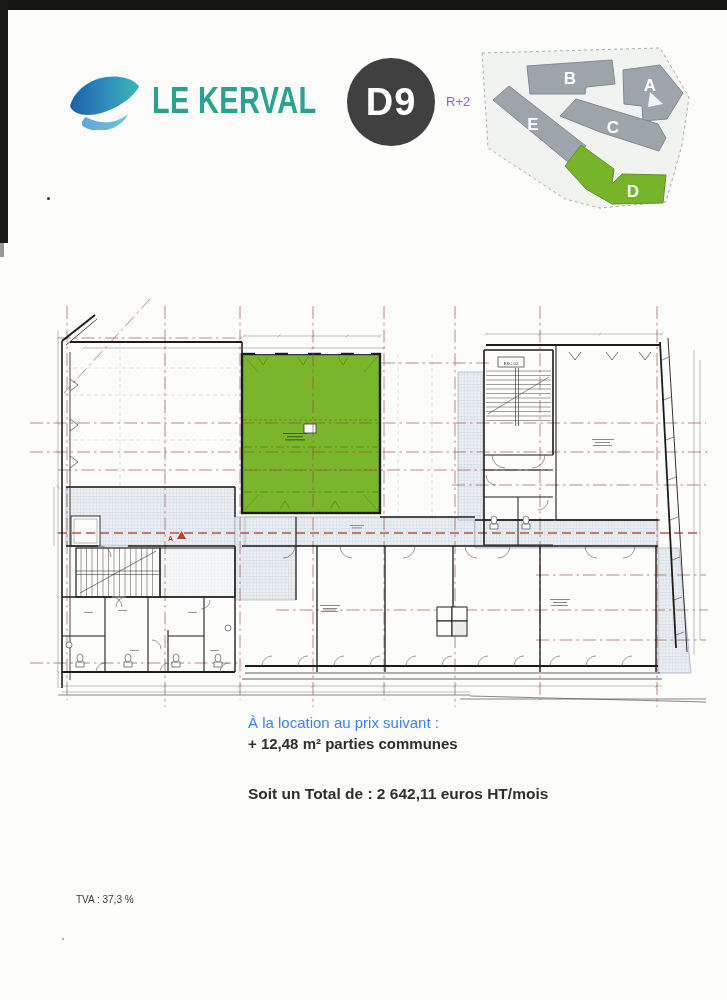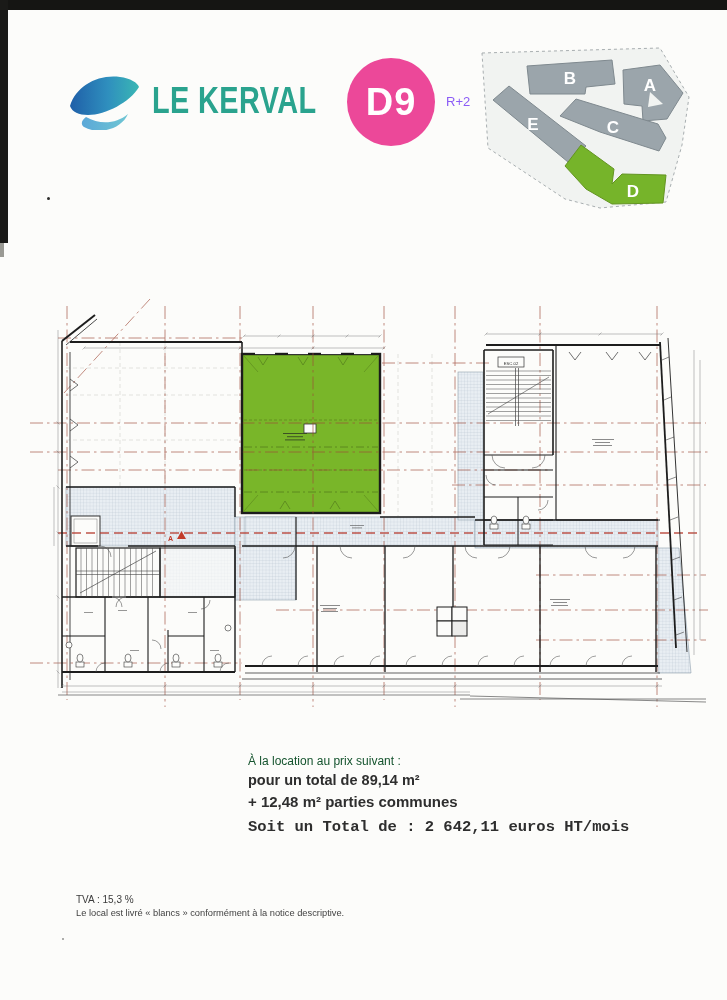--- a/index.html
+++ b/index.html
@@ -8,29 +8,29 @@
   
   .scan-top{position:absolute;left:0;top:0;width:727px;height:10px;background:#151513;}
   .scan-left{position:absolute;left:0;top:0;width:8px;height:243px;background:#1a1a18;}
   .scan-left2{position:absolute;left:0;top:243px;width:4px;height:14px;background:#9a9a94;}
   .speck{position:absolute;background:#2c2c2a;border-radius:50%;}
   
   .logo{position:absolute;left:66px;top:72px;display:flex;align-items:center;}
   .logo-text{font-weight:bold;font-size:37px;color:#2aa38e;letter-spacing:.5px;
              transform:scaleX(.78);transform-origin:left center;margin-left:12px;white-space:nowrap;}
   .badge{position:absolute;left:347px;top:58px;width:88px;height:88px;border-radius:50%;
-         background:#ec4899;display:flex;align-items:center;justify-content:center;}
+         background:#404040;display:flex;align-items:center;justify-content:center;}
   .badge span{color:#fff;font-weight:bold;font-size:38px;letter-spacing:1px;}
   .level{position:absolute;left:446px;top:94px;font-size:13px;color:#8b5cf6;}
   
   .pricing{position:absolute;left:248px;top:712px;color:#2e2e2e;line-height:1.42;}
-  .p-intro{font-size:12px;color:#14532d;margin-top:41px;}
+  .p-intro{font-size:15px;color:#3b82f6;}
   .p-b1,.p-b2{font-size:14.5px;font-weight:bold;}
   .p-b3{font-size:15px;font-weight:bold;}
-  .p-total{font-size:15.5px;font-weight:bold;margin-top:4px;font-family:Liberation Mono, monospace;}
+  .p-total{font-size:15.5px;font-weight:bold;margin-top:28px;}
   
   .footer{position:absolute;left:76px;top:894px;color:#3b3b3b;}
   .f-tva{font-size:10px;margin-bottom:2px;}
   .f-line{font-size:9.3px;line-height:1.45;color:#424242;}
   svg text{font-family:"Liberation Sans", sans-serif;}
 </style>
 </head>
 <body>
 <div class="page">
 
@@ -281,23 +281,21 @@
     <path d="M242.5,337.5 l3,-3 M277.5,337.5 l3,-3 M311.5,337.5 l3,-3 M345.5,337.5 l3,-3 M378.5,337.5 l3,-3"></path>
     <path d="M484.5,335.5 l3,-3 M538.5,335.5 l3,-3 M598.5,335.5 l3,-3 M660.5,335.5 l3,-3"></path>
     <path d="M56.5,421.5 l3,3 M56.5,450.5 l3,3 M56.5,485.5 l3,3 M56.5,531.5 l3,3 M56.5,595.5 l3,3 M56.5,670.5 l3,3"></path>
     <path d="M60.5,687.5 l3,-3 M163.5,687.5 l3,-3 M238.5,687.5 l3,-3 M311.5,687.5 l3,-3 M382.5,687.5 l3,-3 M453.5,687.5 l3,-3 M538.5,687.5 l3,-3 M655.5,687.5 l3,-3"></path>
   </g>
   <path d="M58,695 H470 M470,696 L706,702 M460,699 H706" stroke="#555" stroke-width="0.7" fill="none"></path>
 </svg>
 
 <div class="pricing">
   <div class="p-intro">À la location au prix suivant :</div>
-  <div class="p-b2">pour un total de 89,14 m²</div>
   <div class="p-b3">+ 12,48 m² parties communes</div>
   <div class="p-total">Soit un Total de : 2 642,11 euros HT/mois</div>
 </div>
 
 <div class="footer">
-  <div class="f-tva">TVA : 15,3 %</div>
-  <div class="f-line">Le local est livré « blancs » conformément à la notice descriptive.</div>
+  <div class="f-tva">TVA : 37,3 %</div>
 </div>
 
 </div>
 
 </body></html>

